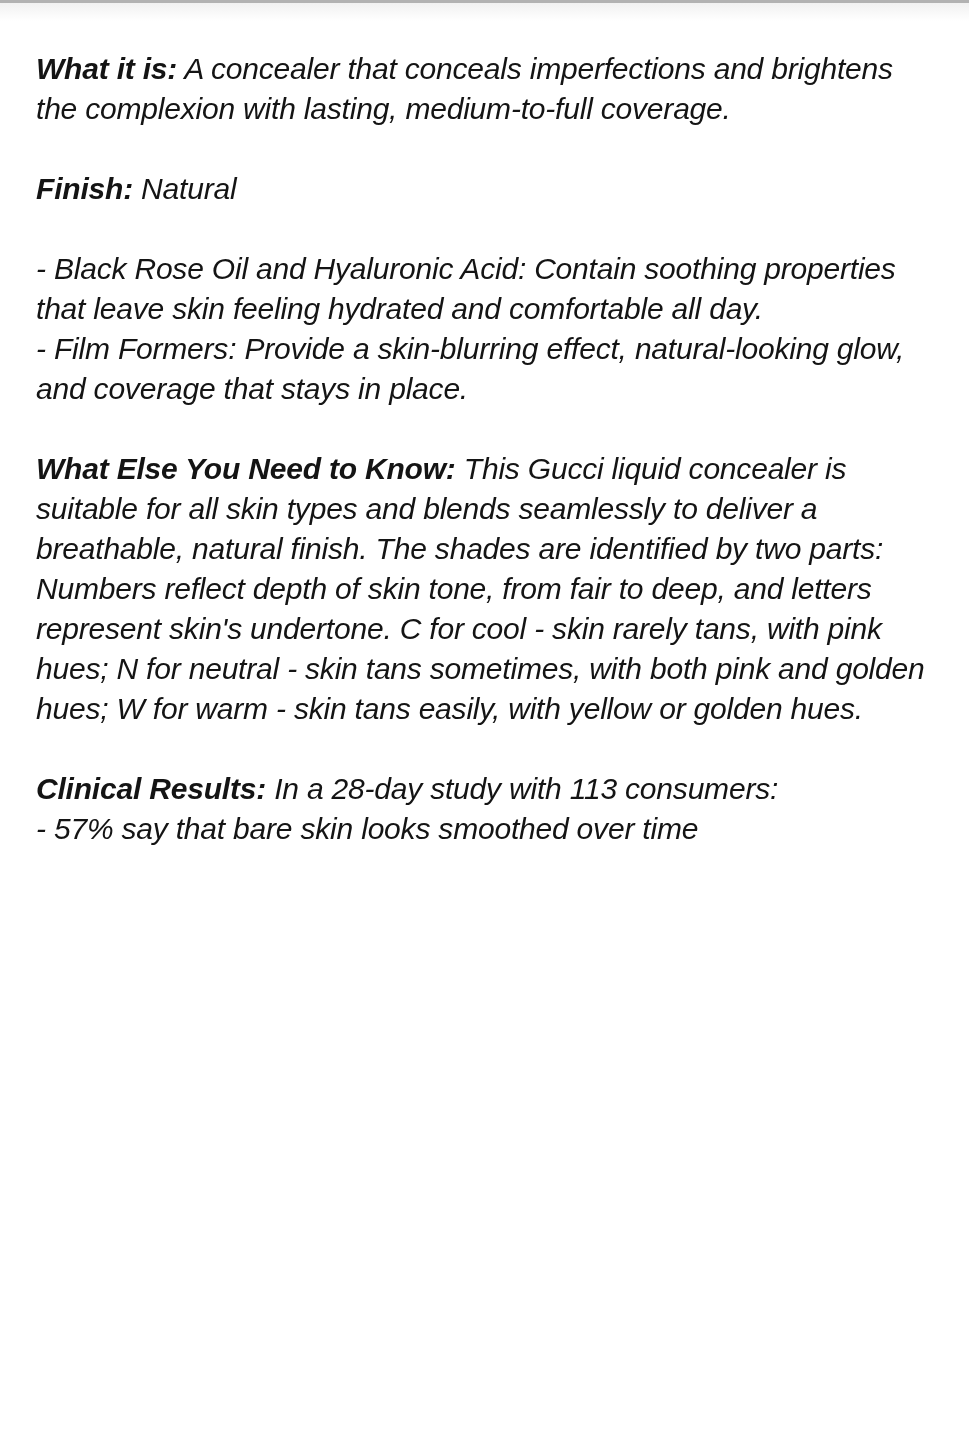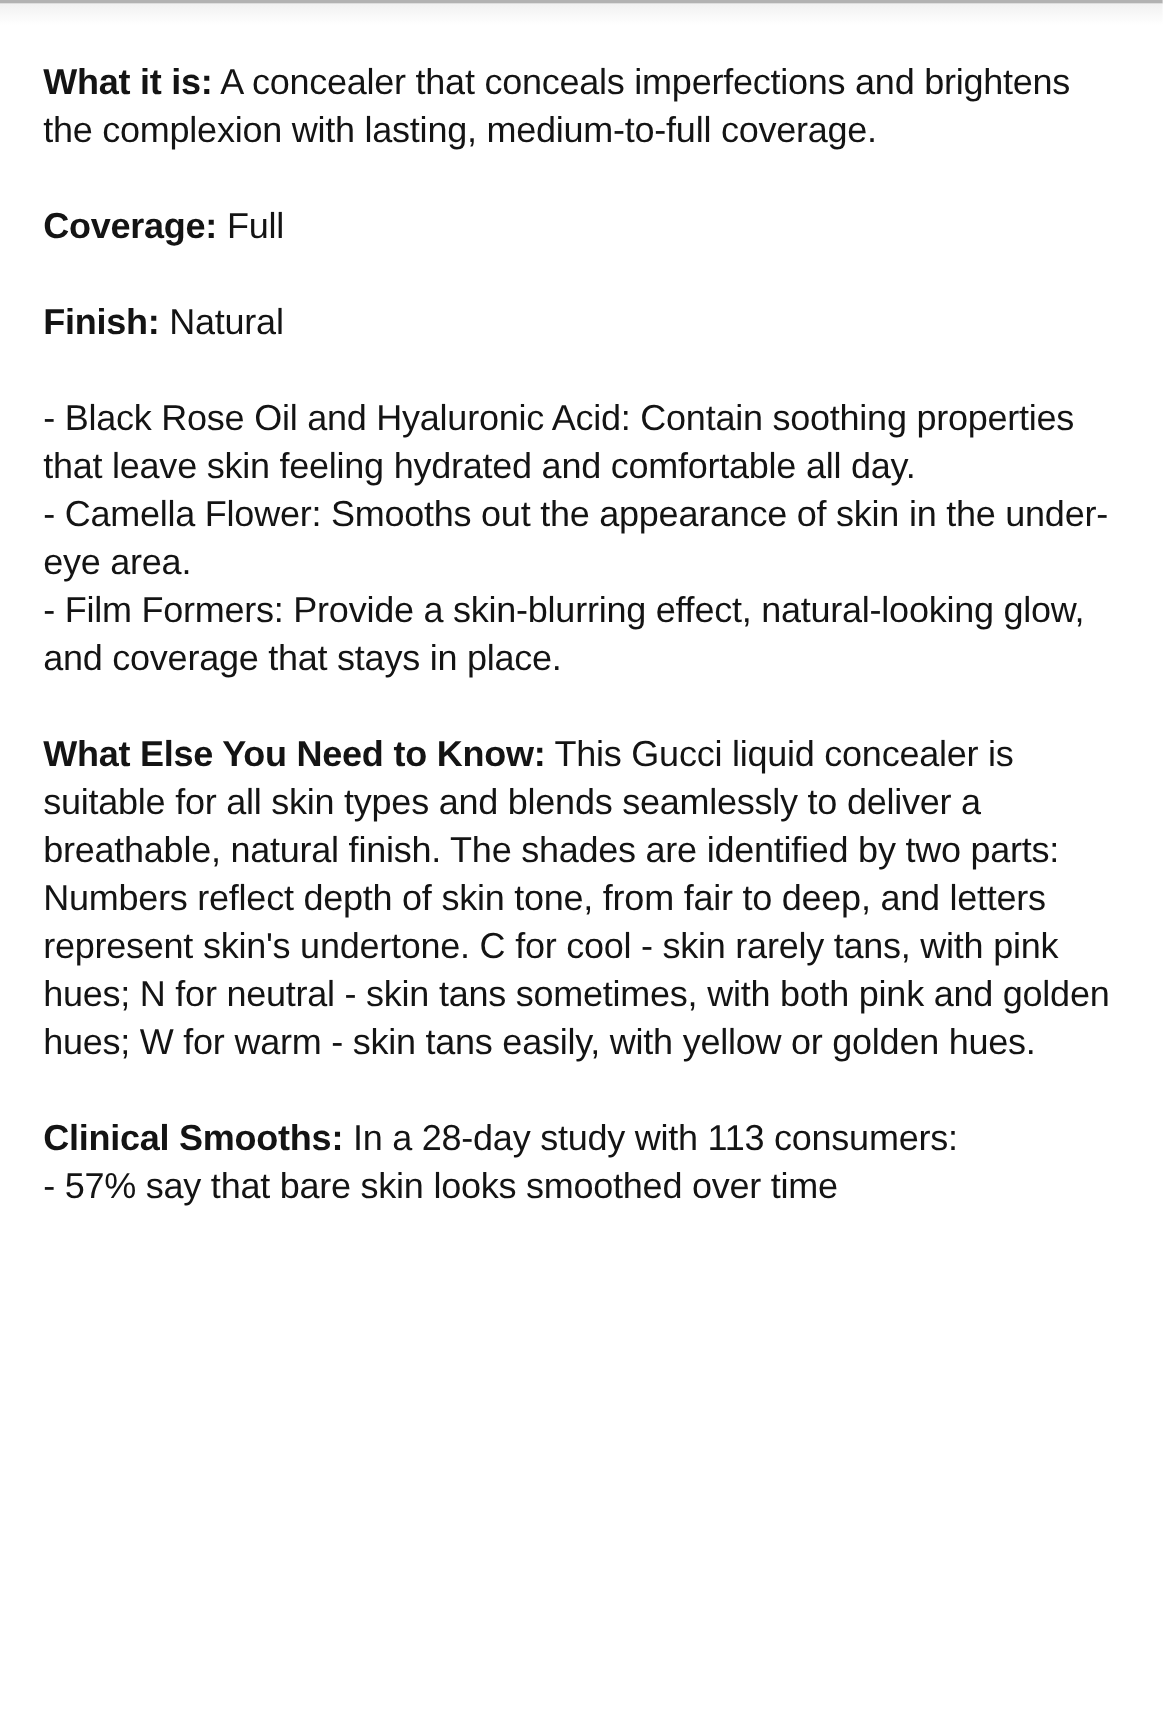--- a/index.html
+++ b/index.html
@@ -20,20 +20,21 @@
   }
   .top-shade {
     height: 18px;
     background: linear-gradient(#f1f1f1, #ffffff);
   }
   .content {
     padding: 28px 36px 0 36px;
     font-size: 30px;
     line-height: 40px;
     letter-spacing: -0.2px;
+    font-style: italic;
   }
   .para {
     margin: 0 0 40px 0;
   }
   .label {
     font-weight: 700;
   }
   .block {
     display: block;
   }
@@ -44,41 +45,36 @@
 <div class="top-edge"></div>
 <div class="top-shade"></div>
 
 <div class="content">
 
   <p class="para">
     <span class="label">What it is:</span>
     <span>A concealer that conceals imperfections and brightens the complexion with lasting, medium-to-full coverage.</span>
   </p>
 
-  <p class="para">
-    <span class="label">Coverage:</span>
-    <span>Full</span>
-  </p>
 
   <p class="para">
     <span class="label">Finish:</span>
     <span>Natural</span>
   </p>
 
 
   <p class="para">
     <span class="block">- Black Rose Oil and Hyaluronic Acid: Contain soothing properties that leave skin feeling hydrated and comfortable all day.</span>
-    <span class="block">- Camella Flower: Smooths out the appearance of skin in the under-eye area.</span>
     <span class="block">- Film Formers: Provide a skin-blurring effect, natural-looking glow, and coverage that stays in place.</span>
   </p>
 
   <p class="para">
     <span class="label">What Else You Need to Know:</span>
     <span>This Gucci liquid concealer is suitable for all skin types and blends seamlessly to deliver a breathable, natural finish. The shades are identified by two parts: Numbers reflect depth of skin tone, from fair to deep, and letters represent skin's undertone. C for cool - skin rarely tans, with pink hues; N for neutral - skin tans sometimes, with both pink and golden hues; W for warm - skin tans easily, with yellow or golden hues.</span>
   </p>
 
   <p class="para">
-    <span class="label">Clinical Smooths:</span>
+    <span class="label">Clinical Results:</span>
     <span>In a 28-day study with 113 consumers:</span>
     <span class="block">- 57% say that bare skin looks smoothed over time</span>
   </p>
 
 </div>
 
 </body></html>

